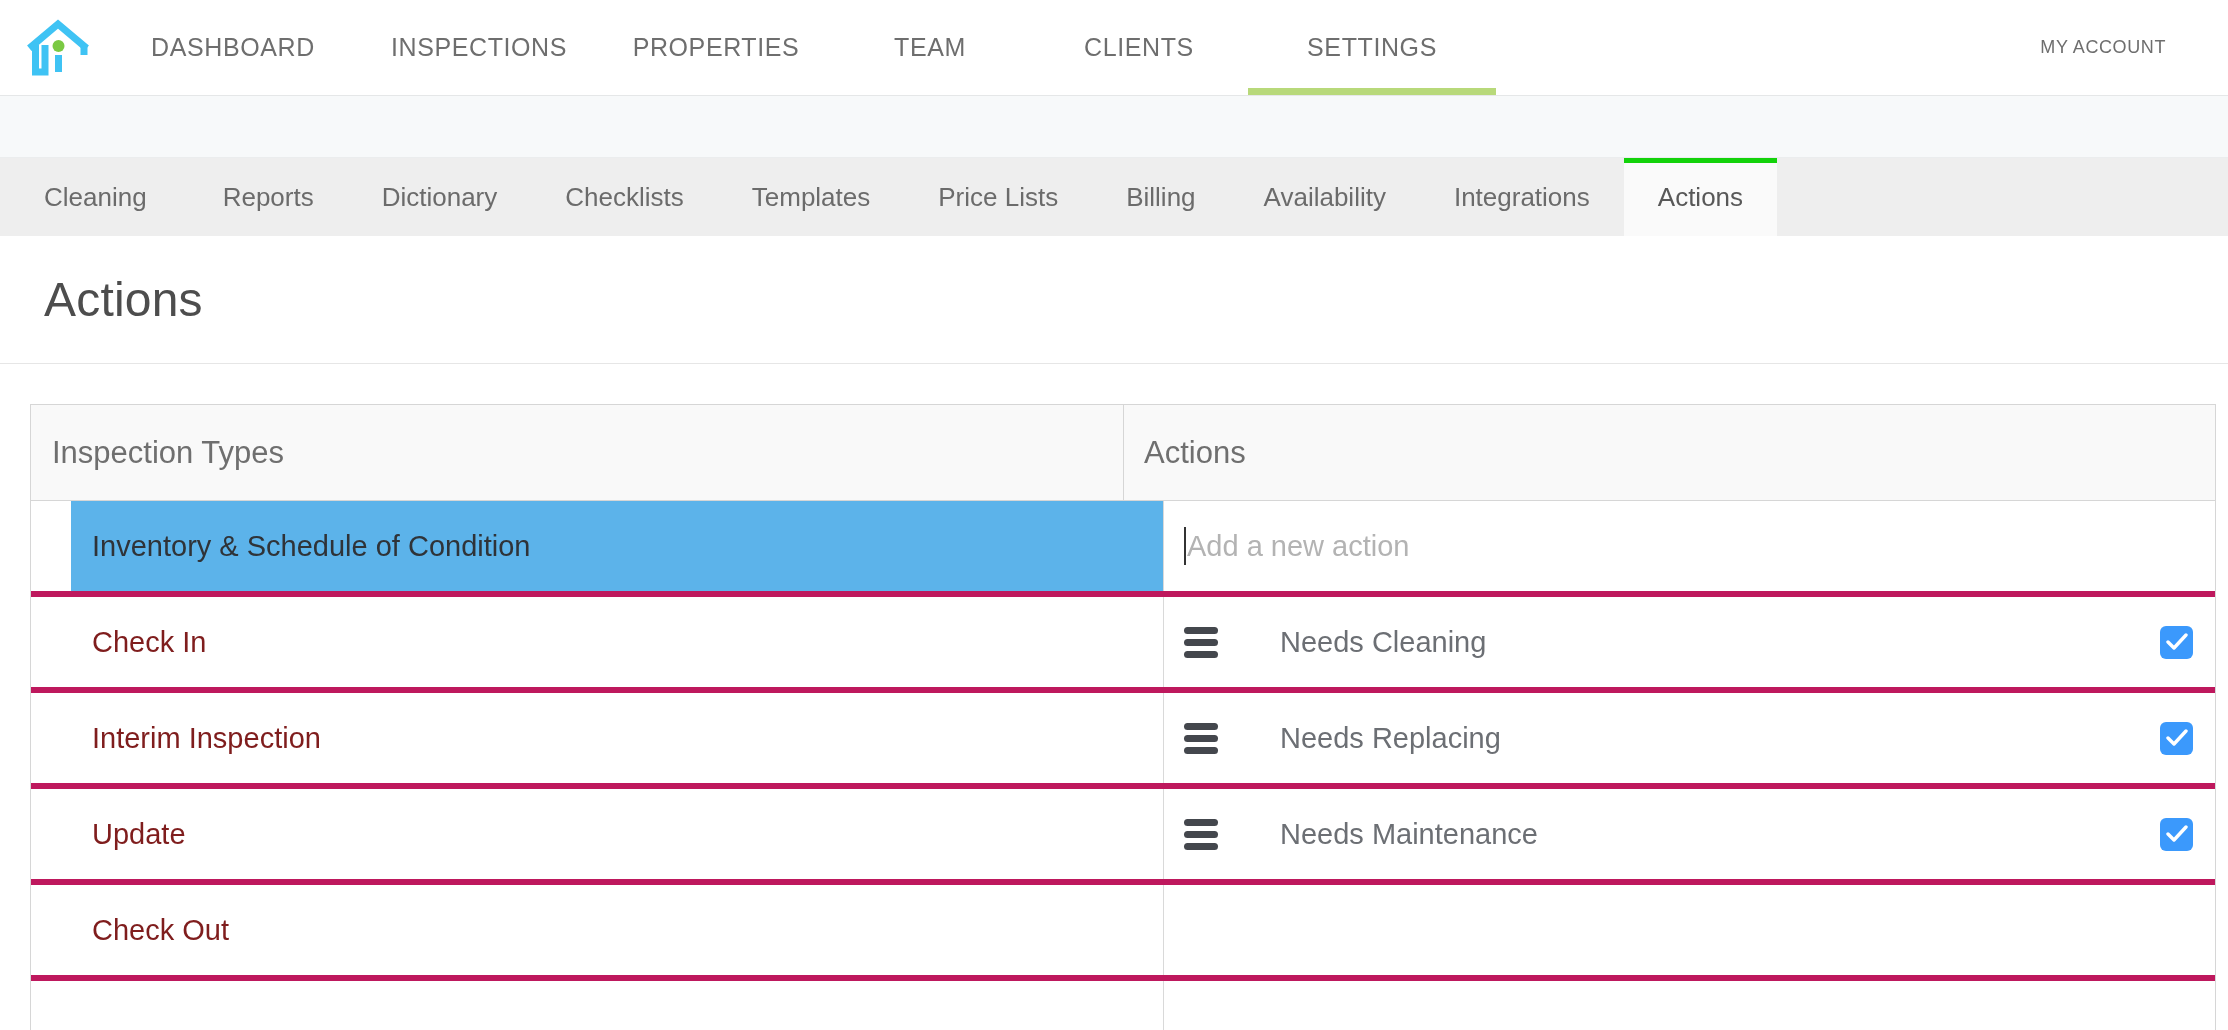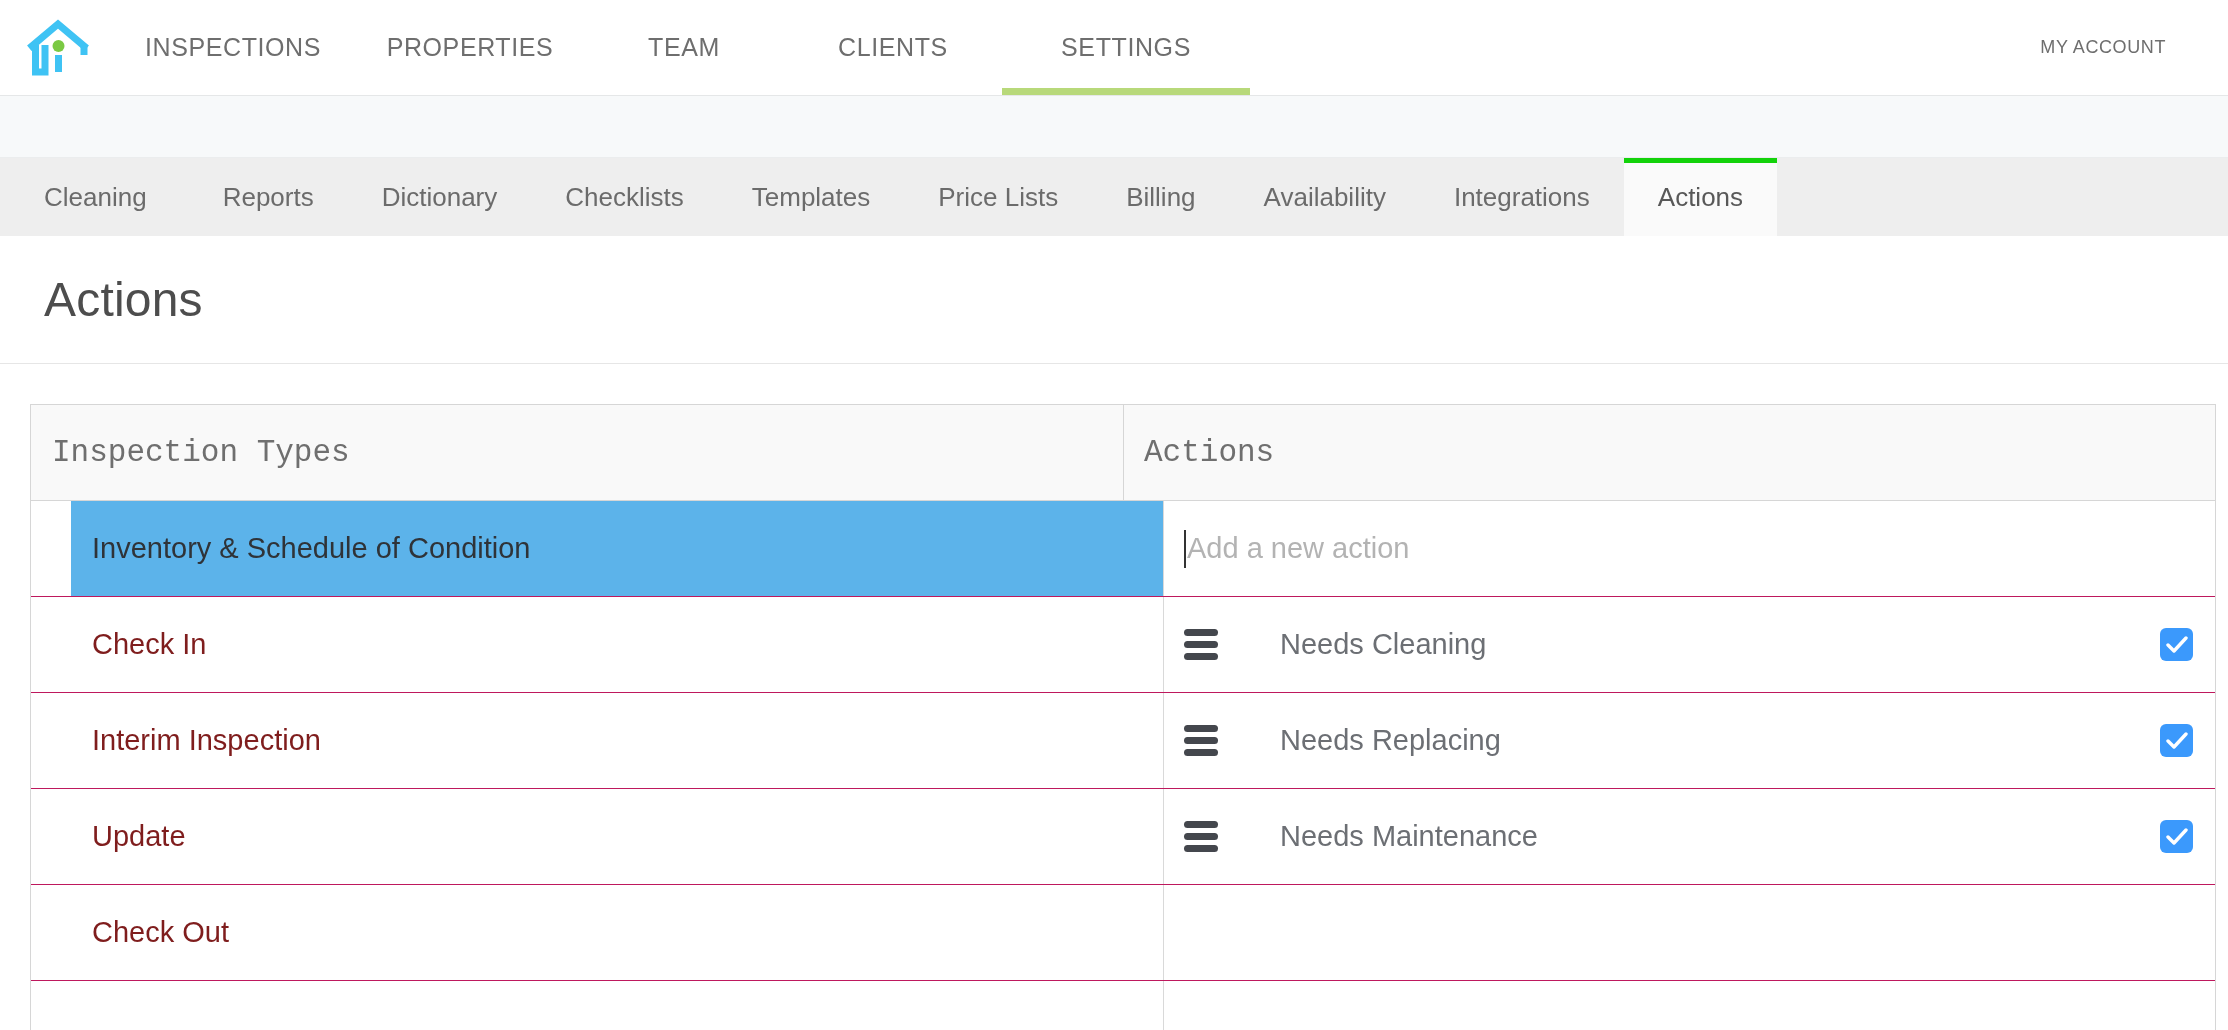--- a/index.html
+++ b/index.html
@@ -164,24 +164,23 @@
     padding-left: 20px;
     padding-right: 22px;
   }
 
   .head-row { background: #f9f9f9; height: 96px; border-bottom: 1px solid #d6d6d6; }
   .head-row .col-left, .head-row .col-right { border-color: #d6d6d6; }
   .head-text {
     font-size: 31px;
     color: #6f6f6f;
     font-weight: 400;
-    font-family: Liberation Mono, monospace;
-  }
-
-  .body-row { height: 96px; border-bottom: 1px solid #be185d; padding-left: 40px; }
+  }
+
+  .body-row { height: 96px; border-bottom: 6px solid #be185d; padding-left: 40px; }
   .body-row.selected .col-left { background: #5cb3ea; }
   .type-text {
     font-size: 29px;
     color: #7f1d1d;
   }
   .body-row.selected .type-text { color: #2f3338; }
 
   .placeholder-cell {
     position: relative;
     display: flex;
@@ -256,20 +255,23 @@
         <path d="M5 28 L31 6 L57 28" fill="none" stroke="#3fc3f4" stroke-width="7" stroke-linecap="square" stroke-linejoin="miter"></path>
         <path d="M8.5 27 L8.5 54 L18 54 L18 27" fill="none" stroke="#3fc3f4" stroke-width="7"></path>
         <rect x="53.5" y="27" width="7" height="10" fill="#3fc3f4"></rect>
         <rect x="28" y="37" width="7" height="17" fill="#3fc3f4"></rect>
         <circle cx="31.5" cy="28" r="6" fill="#7ac943"></circle>
       </svg>
     </span>
   </div>
 
   <nav class="nav-links">
+    <div class="nav-item n-dashboard">
+        <span>DASHBOARD</span>
+      </div>
     <div class="nav-item n-inspections">
         <span>INSPECTIONS</span>
       </div>
     <div class="nav-item n-properties">
         <span>PROPERTIES</span>
       </div>
     <div class="nav-item n-team">
         <span>TEAM</span>
       </div>
     <div class="nav-item n-clients">

